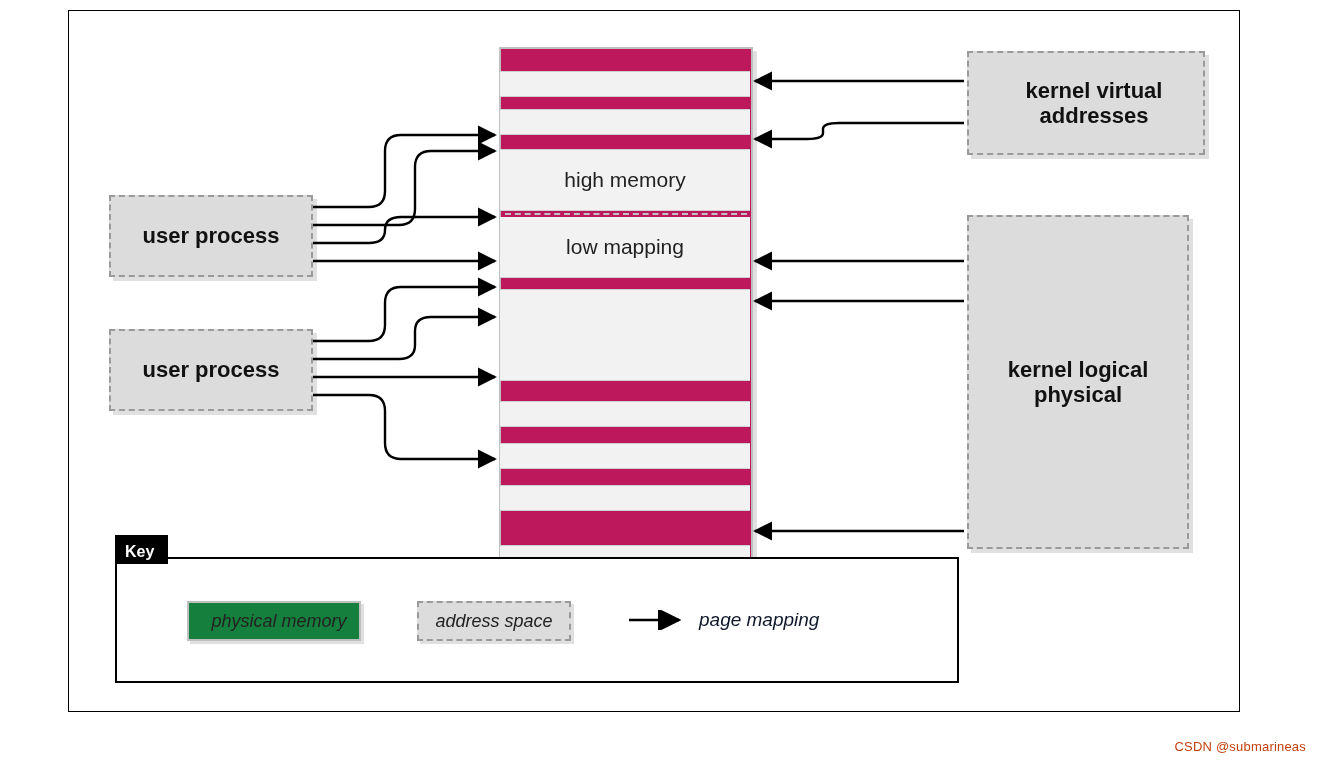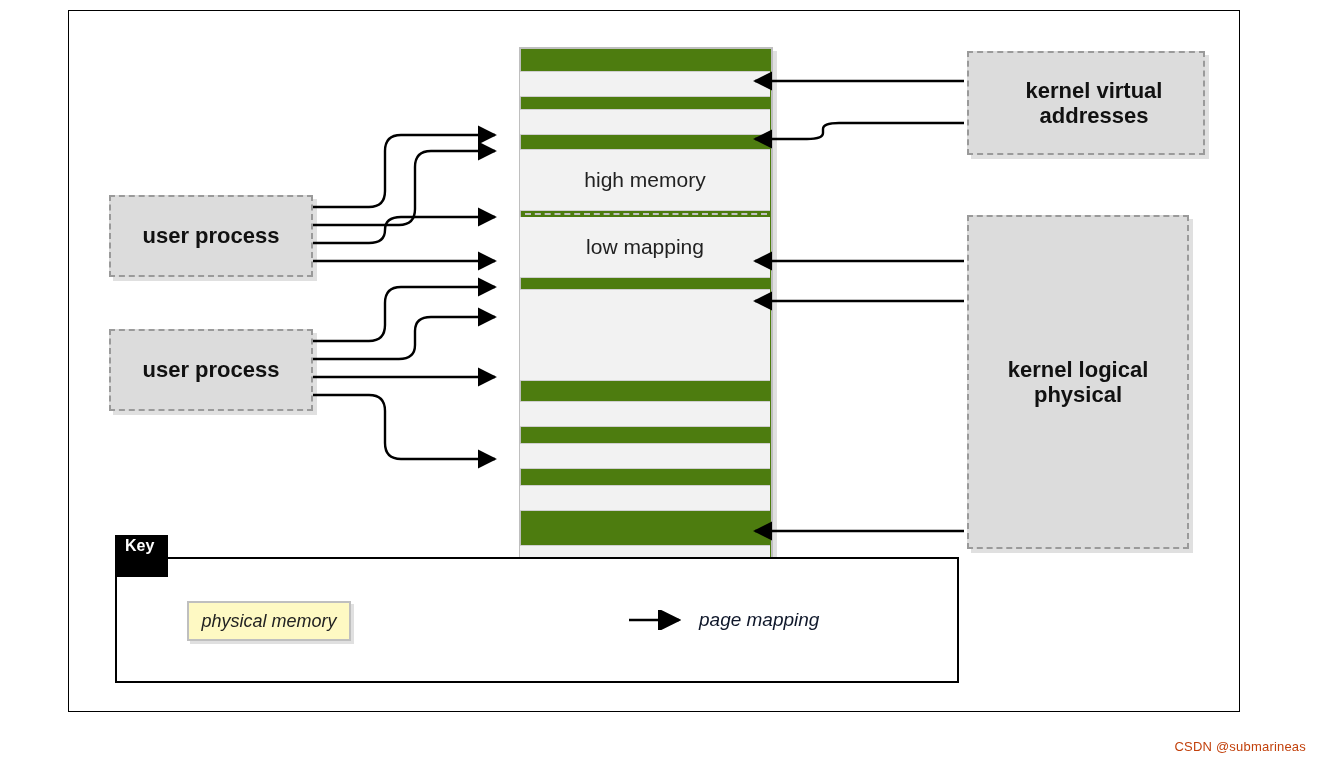--- a/index.html
+++ b/index.html
@@ -60,24 +60,23 @@
     color: #111;
   }
 
   
   .mem-col {
     position: absolute;
     left: 430px;
     top: 36px;
     width: 250px;
     height: 540px;
-    background: #4d7c0f;
+    background: #be185d;
     border: 2px solid #bfbfbf;
     box-shadow: 4px 4px 0 rgba(0,0,0,0.12);
-    margin-left: 20px;
   }
   .mem-row {
     position: absolute;
     left: -1px;
     width: 250px;
     border-top: 1px solid #cfcfcf;
     border-bottom: 1px solid #cfcfcf;
     background: #f2f2f2;
     color: #222;
     display: flex;
@@ -107,43 +106,44 @@
   }
   .key-tab {
     position: absolute;
     left: -2px;
     top: -24px;
     height: 24px;
     background: #000;
     color: #fff;
     font-weight: 700;
     font-size: 16px;
-    padding: 2px 14px 16px 10px;
-    display: flex;
-    align-items: flex-start;
+    padding: 2px 14px 3px 10px;
+    display: flex;
+    align-items: flex-end;
     font-family: Arial, sans-serif;
   }
   .legend-item {
     position: absolute;
     display: flex;
     align-items: center;
     gap: 14px;
   }
   .legend-swatch-solid {
     width: 160px;
     height: 36px;
-    background: #fef9c3;
+    background: #15803d;
     border: 2px solid #bfbfbf;
     box-shadow: 3px 3px 0 rgba(0,0,0,0.12);
     display: flex;
     align-items: center;
     justify-content: center;
     font-style: italic;
     font-size: 18px;
     color: #222;
+    padding-left: 10px;
   }
   .legend-swatch-dashed {
     width: 150px;
     height: 36px;
     background: #dcdcdc;
     border: 2.5px dashed #9a9a9a;
     box-shadow: 3px 3px 0 rgba(0,0,0,0.12);
     display: flex;
     align-items: center;
     justify-content: center;
@@ -245,20 +245,25 @@
       <div class="key-tab">
         <span>Key</span>
       </div>
 
       <div class="legend-item" style="left:70px; top:42px;">
         <div class="legend-swatch-solid">
           <span>physical memory</span>
         </div>
       </div>
 
+      <div class="legend-item" style="left:300px; top:42px;">
+        <div class="legend-swatch-dashed">
+          <span>address space</span>
+        </div>
+      </div>
 
       <div class="legend-item" style="left:510px; top:50px;">
         <svg width="58" height="20">
           <defs>
             <marker id="ah2" viewBox="0 0 10 10" refX="9" refY="5" markerWidth="9" markerHeight="9" orient="auto">
               <path d="M 0 0 L 10 5 L 0 10 z" fill="#000"></path>
             </marker>
           </defs>
           <line x1="2" y1="10" x2="52" y2="10" stroke="#000" stroke-width="2.6" marker-end="url(#ah2)"></line>
         </svg>

